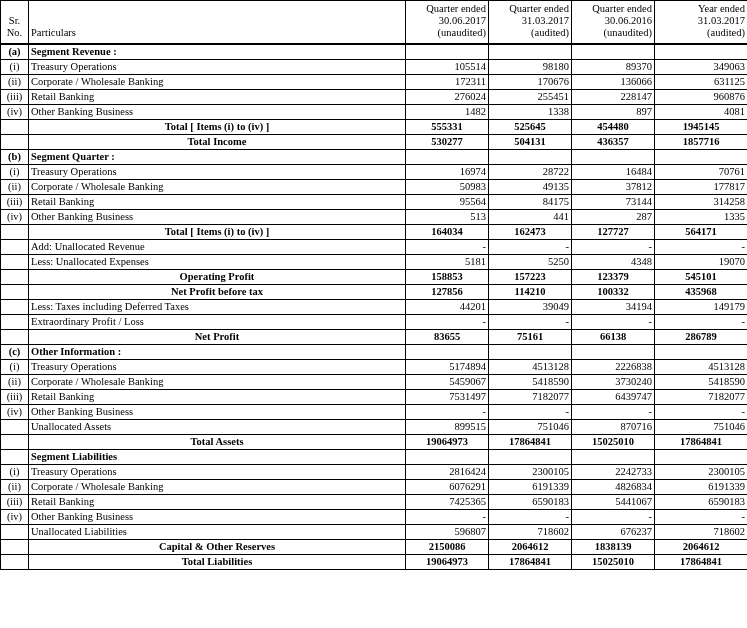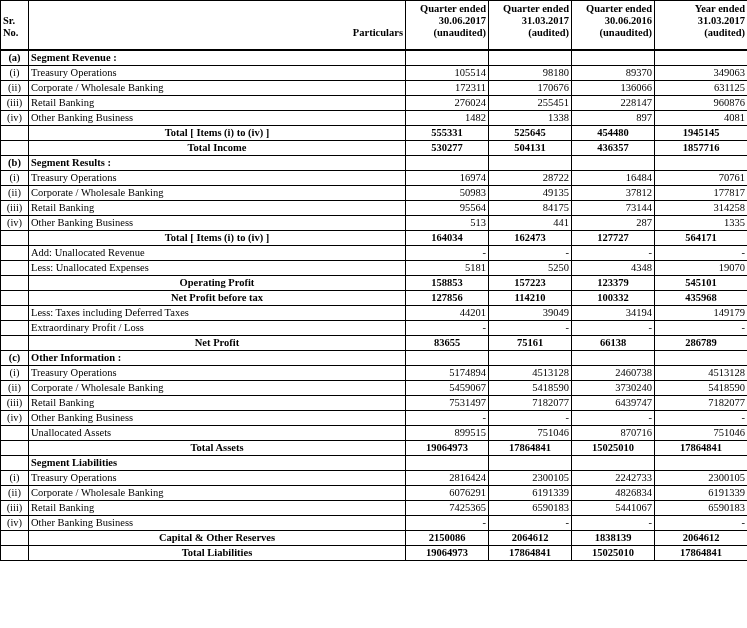--- a/index.html
+++ b/index.html
@@ -17,27 +17,27 @@
     padding: 0 2px;
     height: 14px;
     line-height: 14px;
     white-space: nowrap;
     overflow: hidden;
     vertical-align: middle;
   }
   table.seg thead th {
     height: 38px;
     line-height: 12px;
-    font-weight: bold;
+    font-weight: normal;
     vertical-align: bottom;
-    padding-bottom: 10px;
+    padding-bottom: 4px;
     border-bottom: 2px solid #000;
   }
-  th.h-sr { text-align: left; }
-  th.h-part { text-align: right; margin-top: 20px; }
+  th.h-sr { text-align: center; }
+  th.h-part { text-align: left; margin-top: 20px; }
   th.h-num { text-align: right; }
   td.sr { text-align: center; }
   td.part { text-align: left; padding-left: 3px; margin-top: 8px; }
   td.num { text-align: right; padding-right: 2px; }
   tr.bold td { font-weight: bold; text-align: center; }
   tr.section td.part { font-weight: bold; }
   tr.section td.sr { font-weight: bold; }
   .hl { display: block; }
 </style>
 </head>
@@ -133,21 +133,21 @@
       <tr class="bold">
         <td class="sr"></td>
         <td class="part">Total Income</td>
         <td class="num">530277</td>
         <td class="num">504131</td>
         <td class="num">436357</td>
         <td class="num">1857716</td>
       </tr>
       <tr class="section">
         <td class="sr">(b)</td>
-        <td class="part">Segment Results :</td>
+        <td class="part">Segment Quarter :</td>
         <td class="num"></td>
         <td class="num"></td>
         <td class="num"></td>
         <td class="num"></td>
       </tr>
       <tr>
         <td class="sr">(i)</td>
         <td class="part">Treasury Operations</td>
         <td class="num">16974</td>
         <td class="num">28722</td>
@@ -248,21 +248,21 @@
         <td class="num"></td>
         <td class="num"></td>
         <td class="num"></td>
         <td class="num"></td>
       </tr>
       <tr>
         <td class="sr">(i)</td>
         <td class="part">Treasury Operations</td>
         <td class="num">5174894</td>
         <td class="num">4513128</td>
-        <td class="num">2460738</td>
+        <td class="num">2226838</td>
         <td class="num">4513128</td>
       </tr>
       <tr>
         <td class="sr">(ii)</td>
         <td class="part">Corporate / Wholesale Banking</td>
         <td class="num">5459067</td>
         <td class="num">5418590</td>
         <td class="num">3730240</td>
         <td class="num">5418590</td>
       </tr>
@@ -331,20 +331,28 @@
         <td class="num">6590183</td>
       </tr>
       <tr>
         <td class="sr">(iv)</td>
         <td class="part">Other Banking Business</td>
         <td class="num">-</td>
         <td class="num">-</td>
         <td class="num">-</td>
         <td class="num">-</td>
       </tr>
+      <tr>
+        <td class="sr"></td>
+        <td class="part">Unallocated Liabilities</td>
+        <td class="num">596807</td>
+        <td class="num">718602</td>
+        <td class="num">676237</td>
+        <td class="num">718602</td>
+      </tr>
       <tr class="bold">
         <td class="sr"></td>
         <td class="part">Capital &amp; Other Reserves</td>
         <td class="num">2150086</td>
         <td class="num">2064612</td>
         <td class="num">1838139</td>
         <td class="num">2064612</td>
       </tr>
       <tr class="bold">
         <td class="sr"></td>

